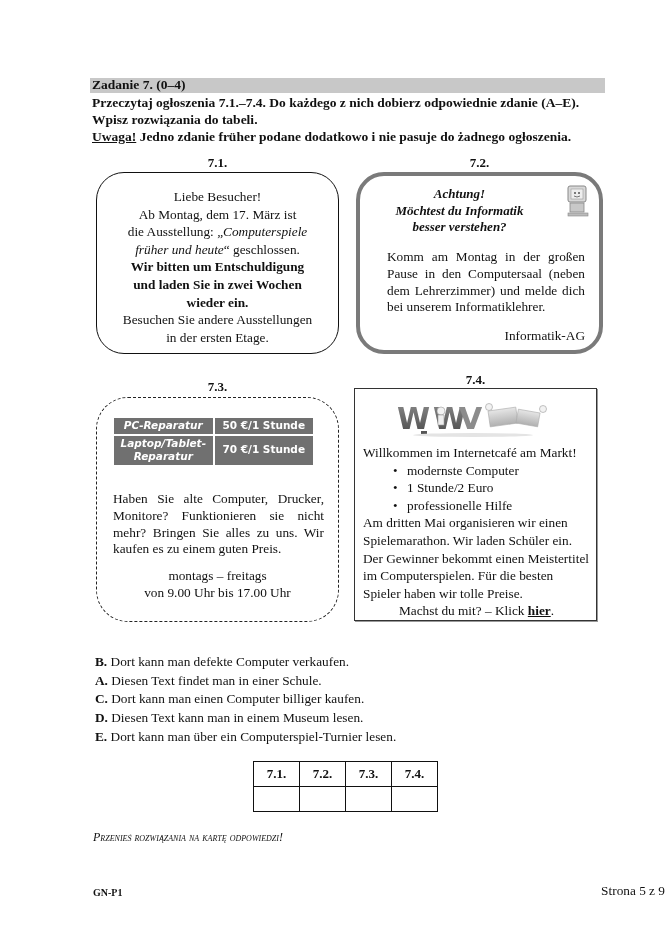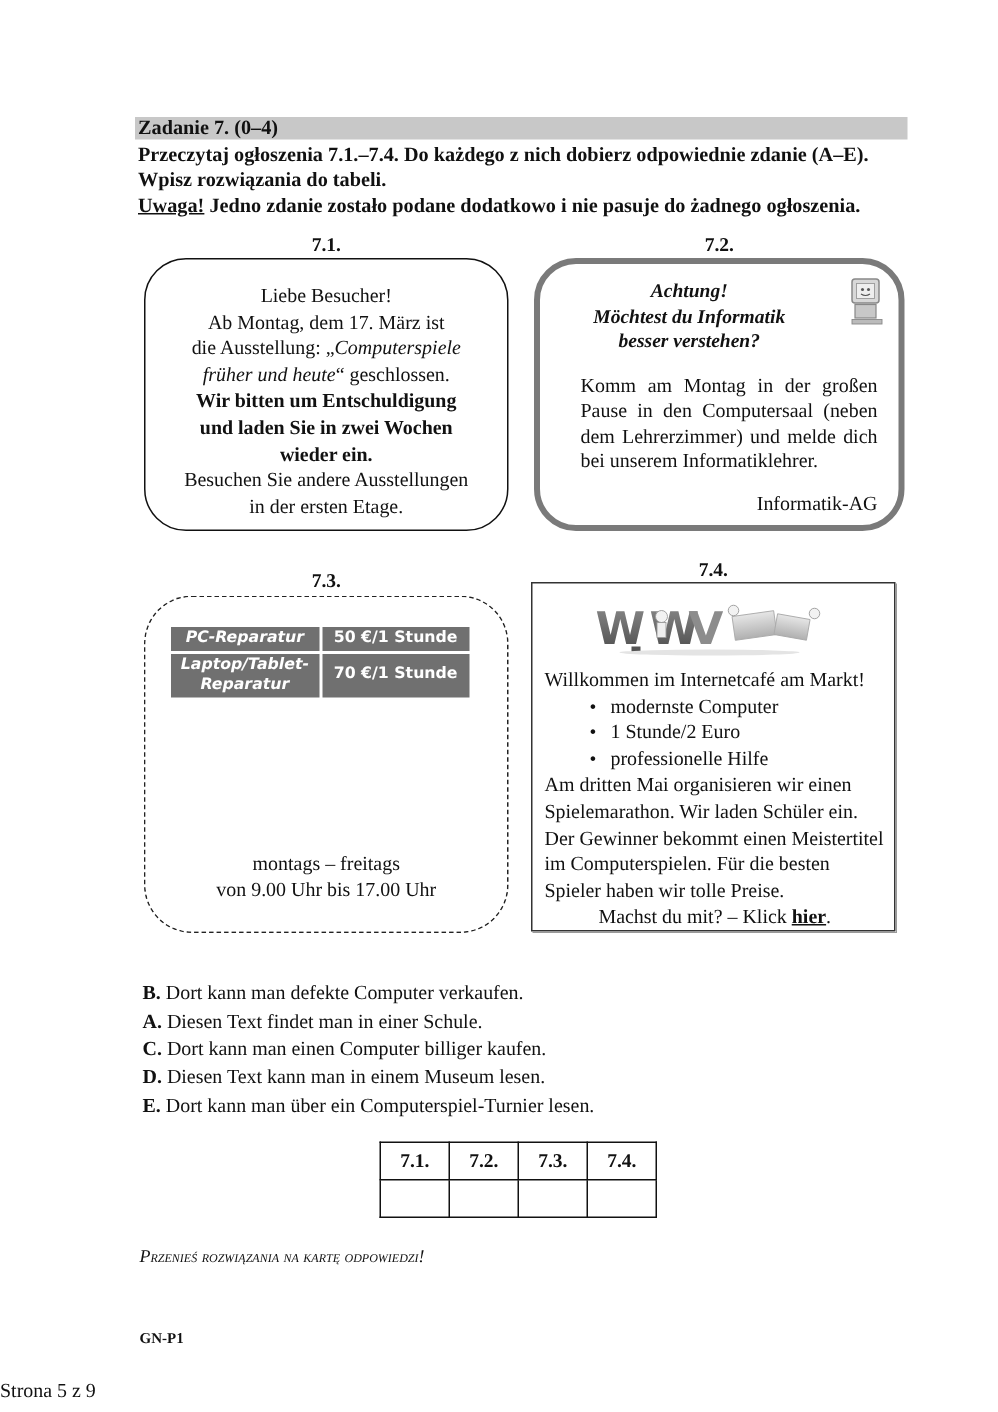--- a/index.html
+++ b/index.html
@@ -42,31 +42,31 @@
   .box74 .link { font-weight: bold; text-decoration: underline; cursor: pointer; }
 
   .options { left: 95px; top: 653px; font-size: 13.3px; line-height: 18.7px; }
   .options .letter { font-weight: bold; }
 
   .ans { left: 253px; top: 761px; border-collapse: collapse; }
   .ans td { border: 1.3px solid #111; width: 45px; height: 24px; text-align: center; font-weight: bold; font-size: 13px; padding: 0; }
 
   .transfer { left: 93px; top: 830px; font-size: 12px; font-weight: normal; font-style: italic; font-variant: small-caps; }
   .code { left: 93px; top: 887px; font-size: 10px; font-weight: bold; }
-  .pagenum { left: 0; width: 665px; top: 883px; text-align: left; font-size: 13.3px; margin-top: 36px; }
+  .pagenum { left: 0; width: 665px; top: 883px; text-align: right; font-size: 13.3px; }
 </style>
 </head>
 <body>
 
 <div class="abs task-bar"></div>
 <div class="abs task-title">Zadanie 7. (0–4)</div>
 <div class="abs instr">
   <div>Przeczytaj ogłoszenia 7.1.–7.4. Do każdego z nich dobierz odpowiednie zdanie (A–E).</div>
   <div>Wpisz rozwiązania do tabeli.</div>
-  <div><span class="u">Uwaga!</span><span> Jedno zdanie zostało podane dodatkowo i nie pasuje do żadnego ogłoszenia.</span></div>
+  <div><span class="u">Uwaga!</span><span> Jedno zdanie früher podane dodatkowo i nie pasuje do żadnego ogłoszenia.</span></div>
 </div>
 
 <div class="abs label" style="left:96px;top:155px;width:243px;">7.1.</div>
 <div class="abs box71">
   <div class="txt">
     <div>Liebe Besucher!</div>
     <div>Ab Montag, dem 17. März ist</div>
     <div><span>die Ausstellung: „</span><span class="i">Computerspiele</span></div>
     <div><span class="i">früher und heute</span><span>“ geschlossen.</span></div>
     <div class="b">Wir bitten um Entschuldigung</div>
@@ -104,20 +104,21 @@
         <tr>
       <td class="it" style="width:50%">PC-Reparatur</td>
       <td>50 €/1 Stunde</td>
     </tr>
     <tr>
       <td class="it">Laptop/Tablet-Reparatur</td>
       <td>70 €/1 Stunde</td>
     </tr>
   </tbody>
     </table>
+  <div class="body">Haben Sie alte Computer, Drucker, Monitore? Funktionieren sie nicht mehr? Bringen Sie alles zu uns. Wir kaufen es zu einem guten Preis.</div>
   <div class="hours">
     <div>montags – freitags</div>
     <div>von 9.00 Uhr bis 17.00 Uhr</div>
   </div>
 </div>
 
 <div class="abs label" style="left:354px;top:372px;width:243px;">7.4.</div>
 <div class="abs box74">
   <svg class="banner" viewBox="0 0 160 44">
     <defs>

